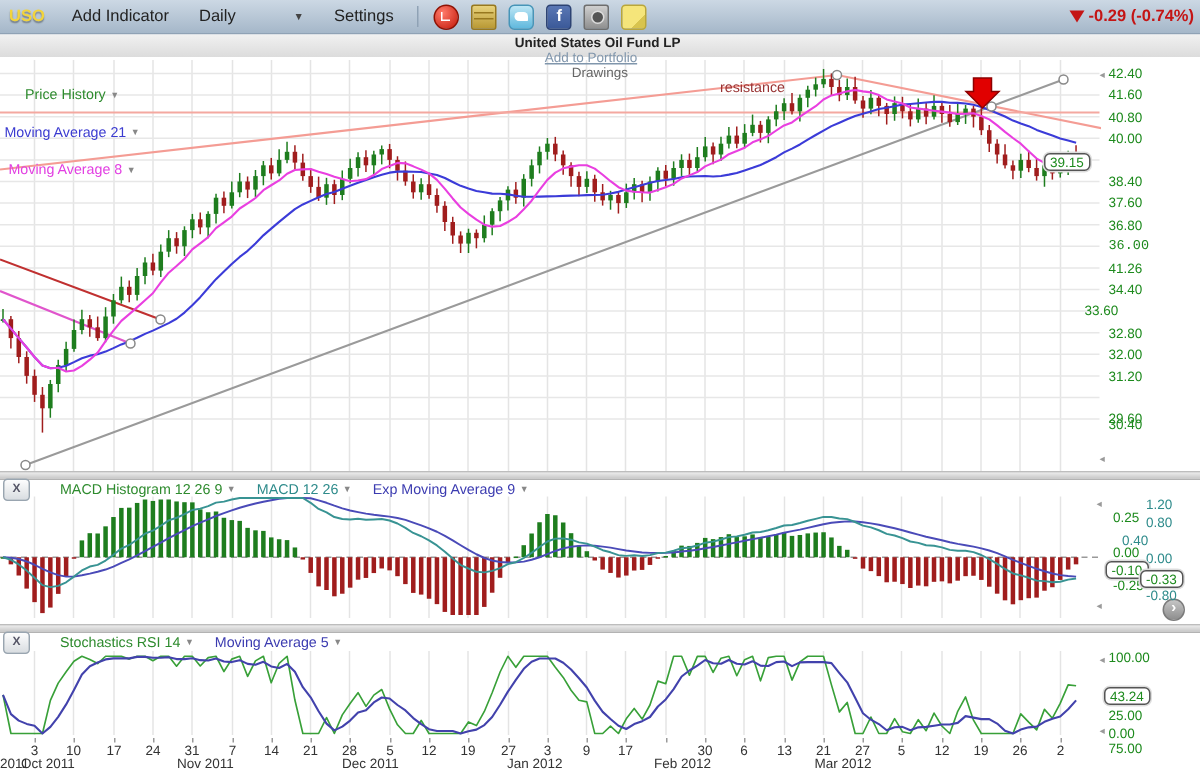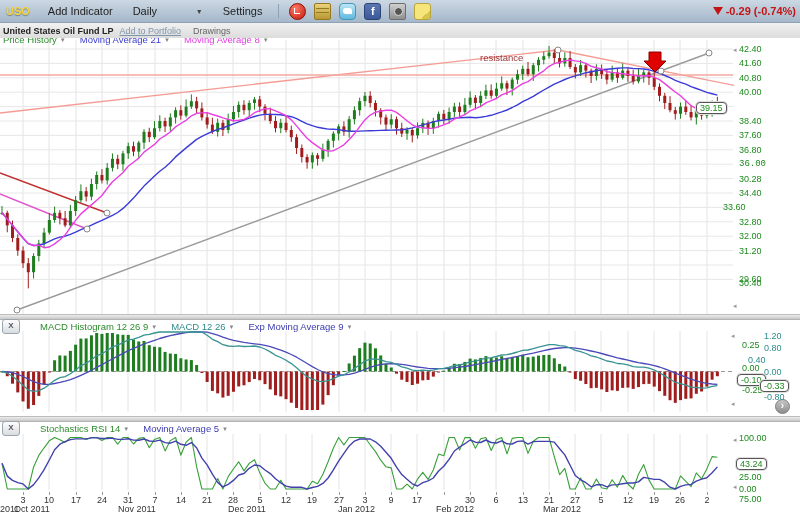--- a/index.html
+++ b/index.html
@@ -21,29 +21,29 @@
   .icon-coins:after{content:"";position:absolute;left:1px;right:1px;top:4px;height:0;border-top:1px solid #97781f;box-shadow:0 4px 0 #97781f;}
   .icon-twitter{background:linear-gradient(#bde6f5,#5fb8dd);border:1px solid #4795b8;border-radius:4px;}
   .icon-twitter:after{content:"";position:absolute;left:3px;top:4px;width:9px;height:6px;background:#fff;border-radius:6px 6px 1px 6px;}
   .icon-facebook{background:linear-gradient(#5a77b4,#3b5998);border:1px solid #2d4373;color:#fff;font-weight:bold;font-size:11px;text-align:center;line-height:15px;}
   .icon-camera{background:linear-gradient(#cfcfcf,#8f8f8f);border:1px solid #6e6e6e;border-radius:2px;}
   .icon-camera:after{content:"";position:absolute;left:4px;top:3px;width:7px;height:7px;border-radius:50%;background:#555;border:1px solid #ddd;}
   .icon-note{background:linear-gradient(135deg,#f5e57a 70%,#d8c44e 70%);border:1px solid #b9a63a;}
   #change{margin-left:auto;color:#c41515;font-weight:bold;font-size:11px;display:flex;align-items:center;padding-right:4px;}
   #change-arrow{width:0;height:0;border-left:5px solid transparent;border-right:5px solid transparent;border-top:8px solid #c41515;margin-right:3px;}
   #subbar{position:absolute;left:0;top:23px;width:800px;height:15px;
-    background:linear-gradient(#f1f1f1,#dcdcdc);display:flex;align-items:center;font-size:9px;color:#222;}
+    background:linear-gradient(#f1f1f1,#dcdcdc);display:flex;align-items:center;font-size:9px;color:#222;flex-direction:column;}
   #fund-name{font-weight:bold;padding:0 6px 0 3px;}
   #add-portfolio{color:#8096ac;text-decoration:underline;padding-right:12px;}
   #drawings{color:#666;}
   
   #chart{position:absolute;left:0;top:0;width:800px;height:515px;}
   #plot{position:absolute;left:0;top:0;}
   .legend{position:absolute;display:flex;gap:14px;font-size:9.5px;align-items:center;}
-  #price-legend{left:3px;top:34px;}
+  #price-legend{left:3px;top:58px;flex-direction:column;}
   #macd-legend{left:2px;top:319px;}
   #stoch-legend{left:2px;top:421px;}
   .legend-item{display:flex;align-items:center;gap:3px;white-space:nowrap;}
   .lg-green{color:#2e8b2e;} .lg-blue{color:#3b3bd0;} .lg-magenta{color:#e23fe2;}
   .lg-teal{color:#2e8b8b;} .lg-navy{color:#3b3bb0;}
   .lg-arrow{font-size:6px;color:#888;}
   .x-btn{width:16px;height:13px;border:1px solid #99a5b0;border-radius:3px;background:linear-gradient(#fdfdfd,#d9dde1);
     font-size:8px;color:#556;text-align:center;line-height:12px;font-weight:bold;margin-right:6px;}
   .sep-bar{position:absolute;left:0;width:800px;height:4px;background:linear-gradient(#ececec,#c8c8c8);
     border-top:1px solid #bdbdbd;border-bottom:1px solid #b3b3b3;}
@@ -649,21 +649,21 @@
     <div id="x-axis"></div>
     <div id="next-btn" style="left:775px;top:399px;">›</div>
   <div class="ax-label ax-green" style="left: 739px; top: 49px;">42.40</div>
       <div class="ax-label ax-green" style="left: 739px; top: 63px;">41.60</div>
       <div class="ax-label ax-green" style="left: 739px; top: 78px;">40.80</div>
       <div class="ax-label ax-green" style="left: 739px; top: 92px;">40.00</div>
       <div class="ax-label ax-green" style="left: 739px; top: 121px;">38.40</div>
       <div class="ax-label ax-green" style="left: 739px; top: 135px;">37.60</div>
       <div class="ax-label ax-green" style="left: 739px; top: 150px;">36.80</div>
       <div class="ax-label ax-green" style="left: 739px; top: 164px; font-family: Liberation Mono, monospace;">36.00</div>
-      <div class="ax-label ax-green" style="left: 739px; top: 179px;">30.28</div>
+      <div class="ax-label ax-green" style="left: 739px; top: 179px;">41.26</div>
       <div class="ax-label ax-green" style="left: 739px; top: 193px;">34.40</div>
       <div class="ax-label ax-green" style="left: 723px; top: 207px;">33.60</div>
       <div class="ax-label ax-green" style="left: 739px; top: 222px;">32.80</div>
       <div class="ax-label ax-green" style="left: 739px; top: 236px;">32.00</div>
       <div class="ax-label ax-green" style="left: 739px; top: 251px;">31.20</div>
       <div class="ax-label ax-green" style="left: 739px; top: 267px; margin-top: 16px;">30.40</div>
       <div class="ax-label ax-green" style="left: 739px; top: 279px;">29.60</div>
       <div class="ax-box" style="left: 696px; top: 108px;">39.15</div>
       <div class="ax-label ax-green" style="left: 742px; top: 345px;">0.25</div>
       <div class="ax-label ax-green" style="left: 742px; top: 368px;">0.00</div>

